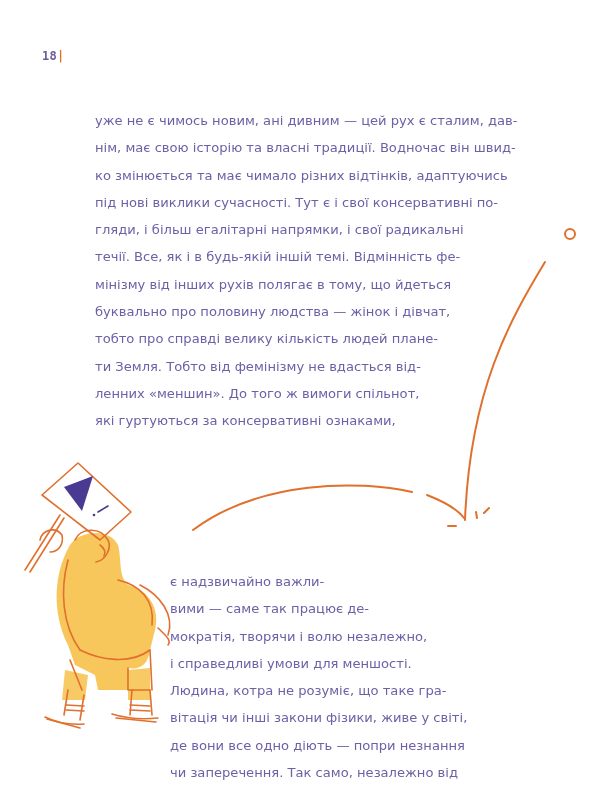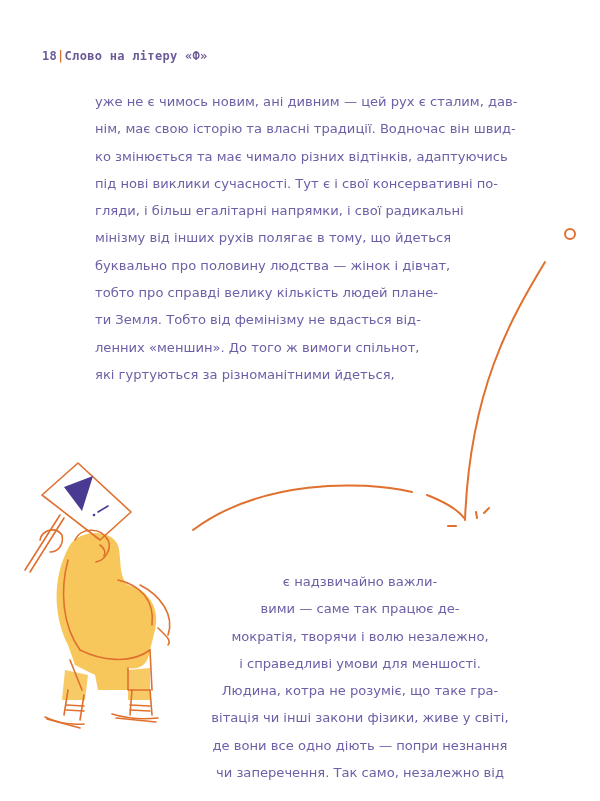--- a/index.html
+++ b/index.html
@@ -3,49 +3,49 @@
 <meta charset="utf-8">
 <style>
   html, body { margin: 0; padding: 0; background: #ffffff; }
   body { width: 600px; height: 801px; position: relative; overflow: hidden;
          font-family: "DejaVu Sans", sans-serif; }
   .header { position: absolute; left: 42px; top: 44px; height: 24px;
             display: flex; align-items: center; gap: 0;
             font-family: "DejaVu Sans Mono", "Liberation Mono", monospace;
             font-size: 12px; font-weight: bold; color: #6b5b98; letter-spacing: 0.3px; }
   .header .sep { color: #e0702e; font-weight: bold; }
-  .body-top { position: absolute; left: 95px; top: 88px; width: 460px;
+  .body-top { position: absolute; left: 95px; top: 107px; width: 460px;
               font-size: 13.1px; line-height: 27.3px; color: #6e5fa6; }
   .body-top .line { display: block; white-space: nowrap; }
   .body-bottom { position: absolute; right: 50px; top: 568px; width: 380px;
-                 font-size: 13.1px; line-height: 27.3px; color: #6e5fa6; text-align: center; }
+                 font-size: 13.1px; line-height: 27.3px; color: #6e5fa6; text-align: left; }
   .body-bottom .line { display: block; white-space: nowrap; }
   svg.art { position: absolute; left: 0; top: 0; }
 </style>
 </head>
 <body>
 
 <div class="header">
   <span>18</span>
   <span class="sep">|</span>
-  <span>Слово на літеру «Ф»</span>
 </div>
 
 <div class="body-top">
   <span class="line">уже не є чимось новим, ані дивним — цей рух є сталим, дав-</span>
   <span class="line">нім, має свою історію та власні традиції. Водночас він швид-</span>
   <span class="line">ко змінюється та має чимало різних відтінків, адаптуючись</span>
   <span class="line">під нові виклики сучасності. Тут є і свої консервативні по-</span>
   <span class="line">гляди, і більш егалітарні напрямки, і свої радикальні</span>
+  <span class="line">течії. Все, як і в будь-якій іншій темі. Відмінність фе-</span>
   <span class="line">мінізму від інших рухів полягає в тому, що йдеться</span>
   <span class="line">буквально про половину людства — жінок і дівчат,</span>
   <span class="line">тобто про справді велику кількість людей плане-</span>
   <span class="line">ти Земля. Тобто від фемінізму не вдасться від-</span>
   <span class="line">ленних «меншин». До того ж вимоги спільнот,</span>
-  <span class="line">які гуртуються за різноманітними йдеться,</span>
+  <span class="line">які гуртуються за консервативні ознаками,</span>
 </div>
 
 <div class="body-bottom">
   <span class="line">є надзвичайно важли-</span>
   <span class="line">вими — саме так працює де-</span>
   <span class="line">мократія, творячи і волю незалежно,</span>
   <span class="line">і справедливі умови для меншості.</span>
   <span class="line">Людина, котра не розуміє, що таке гра-</span>
   <span class="line">вітація чи інші закони фізики, живе у світі,</span>
   <span class="line">де вони все одно діють — попри незнання</span>

